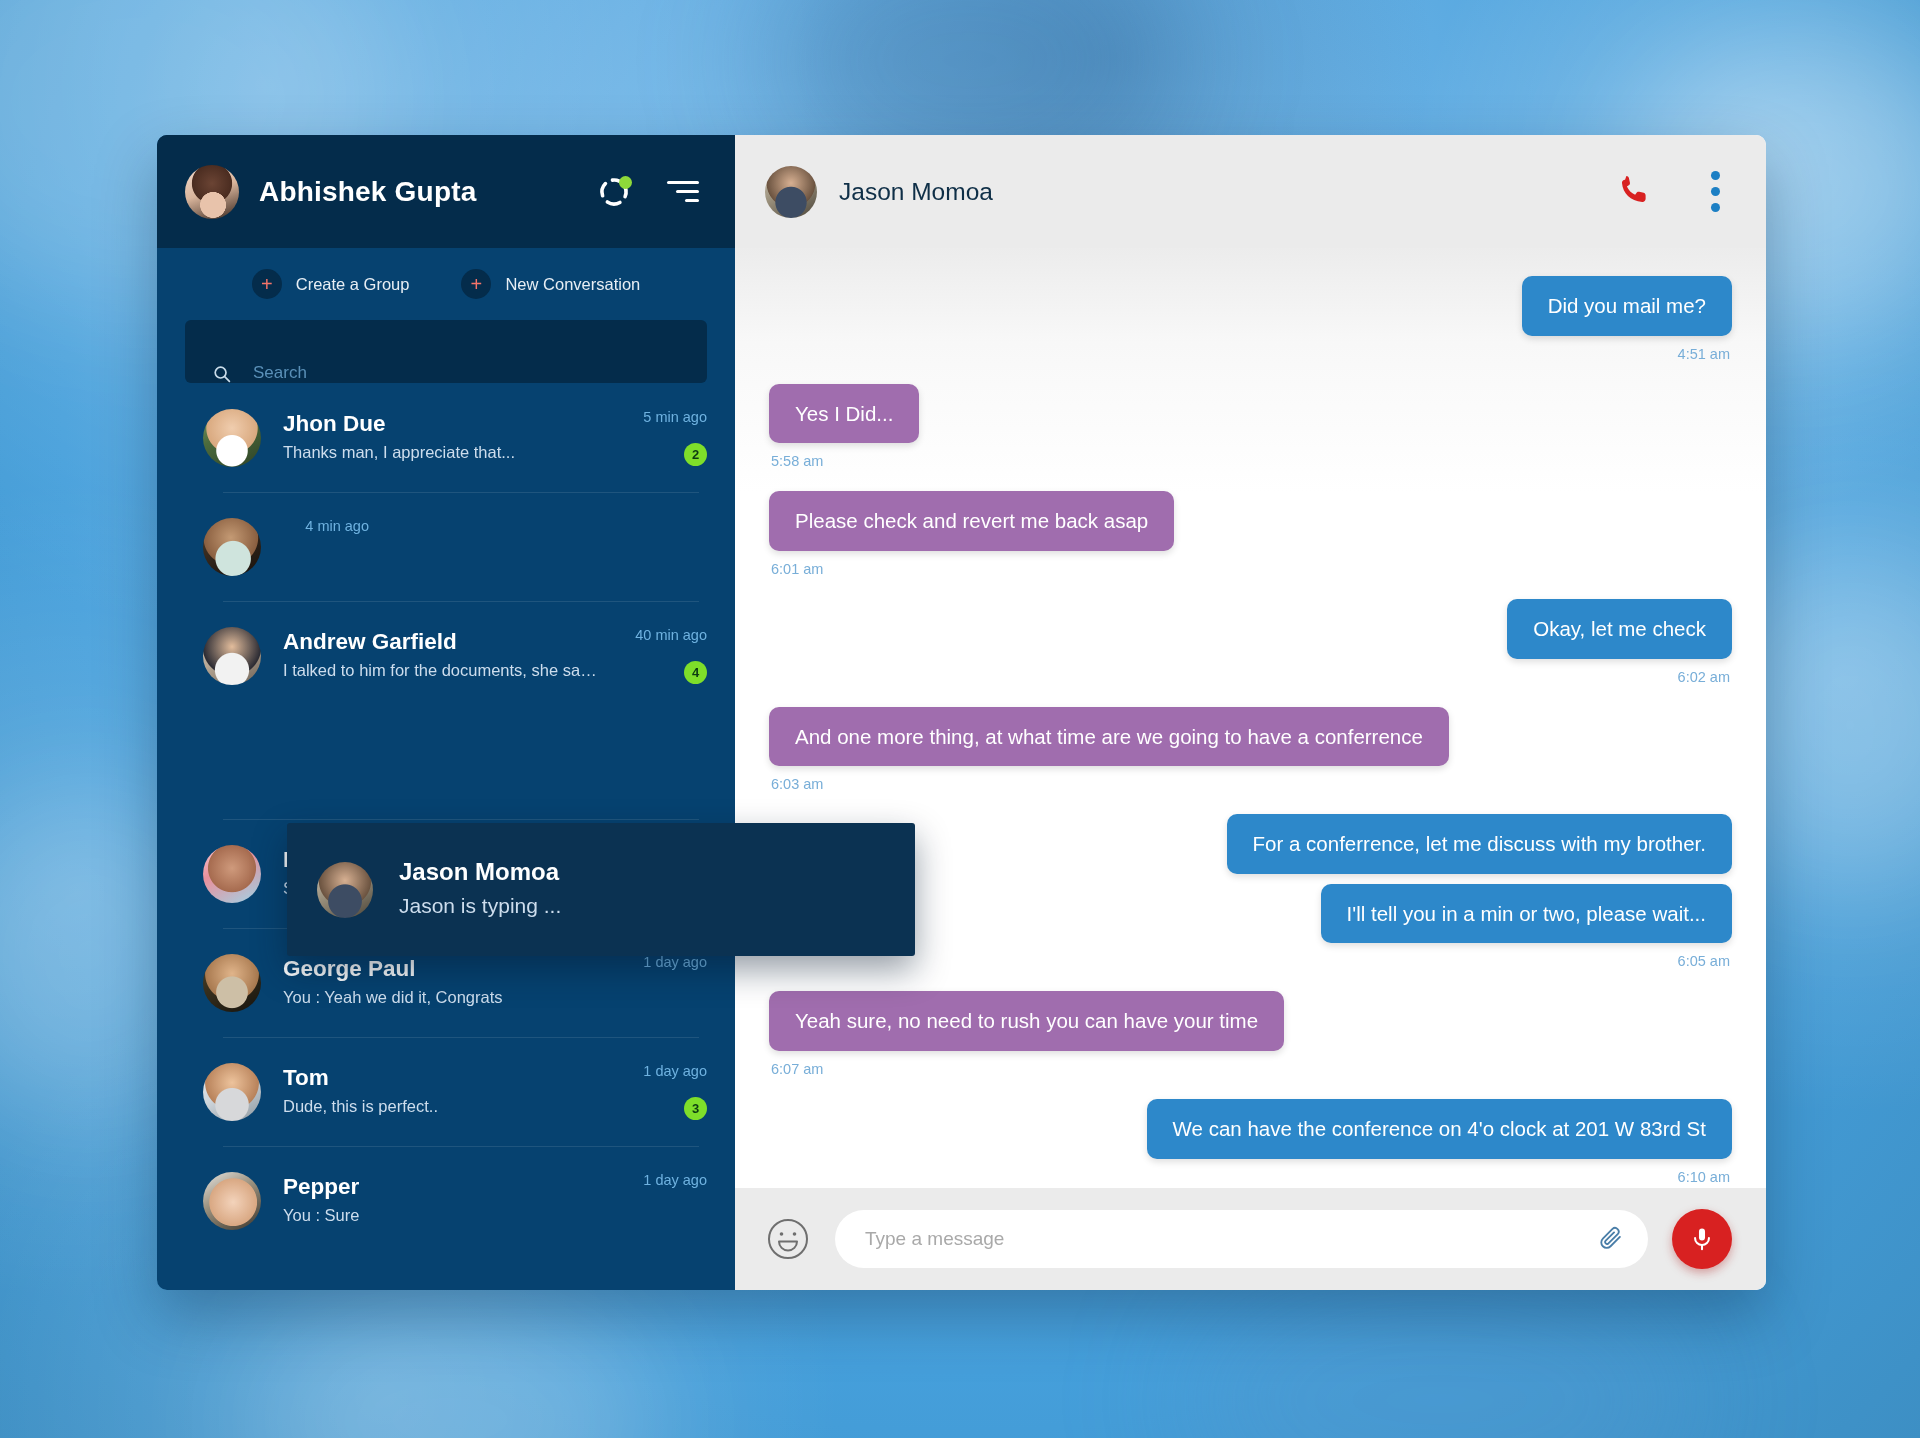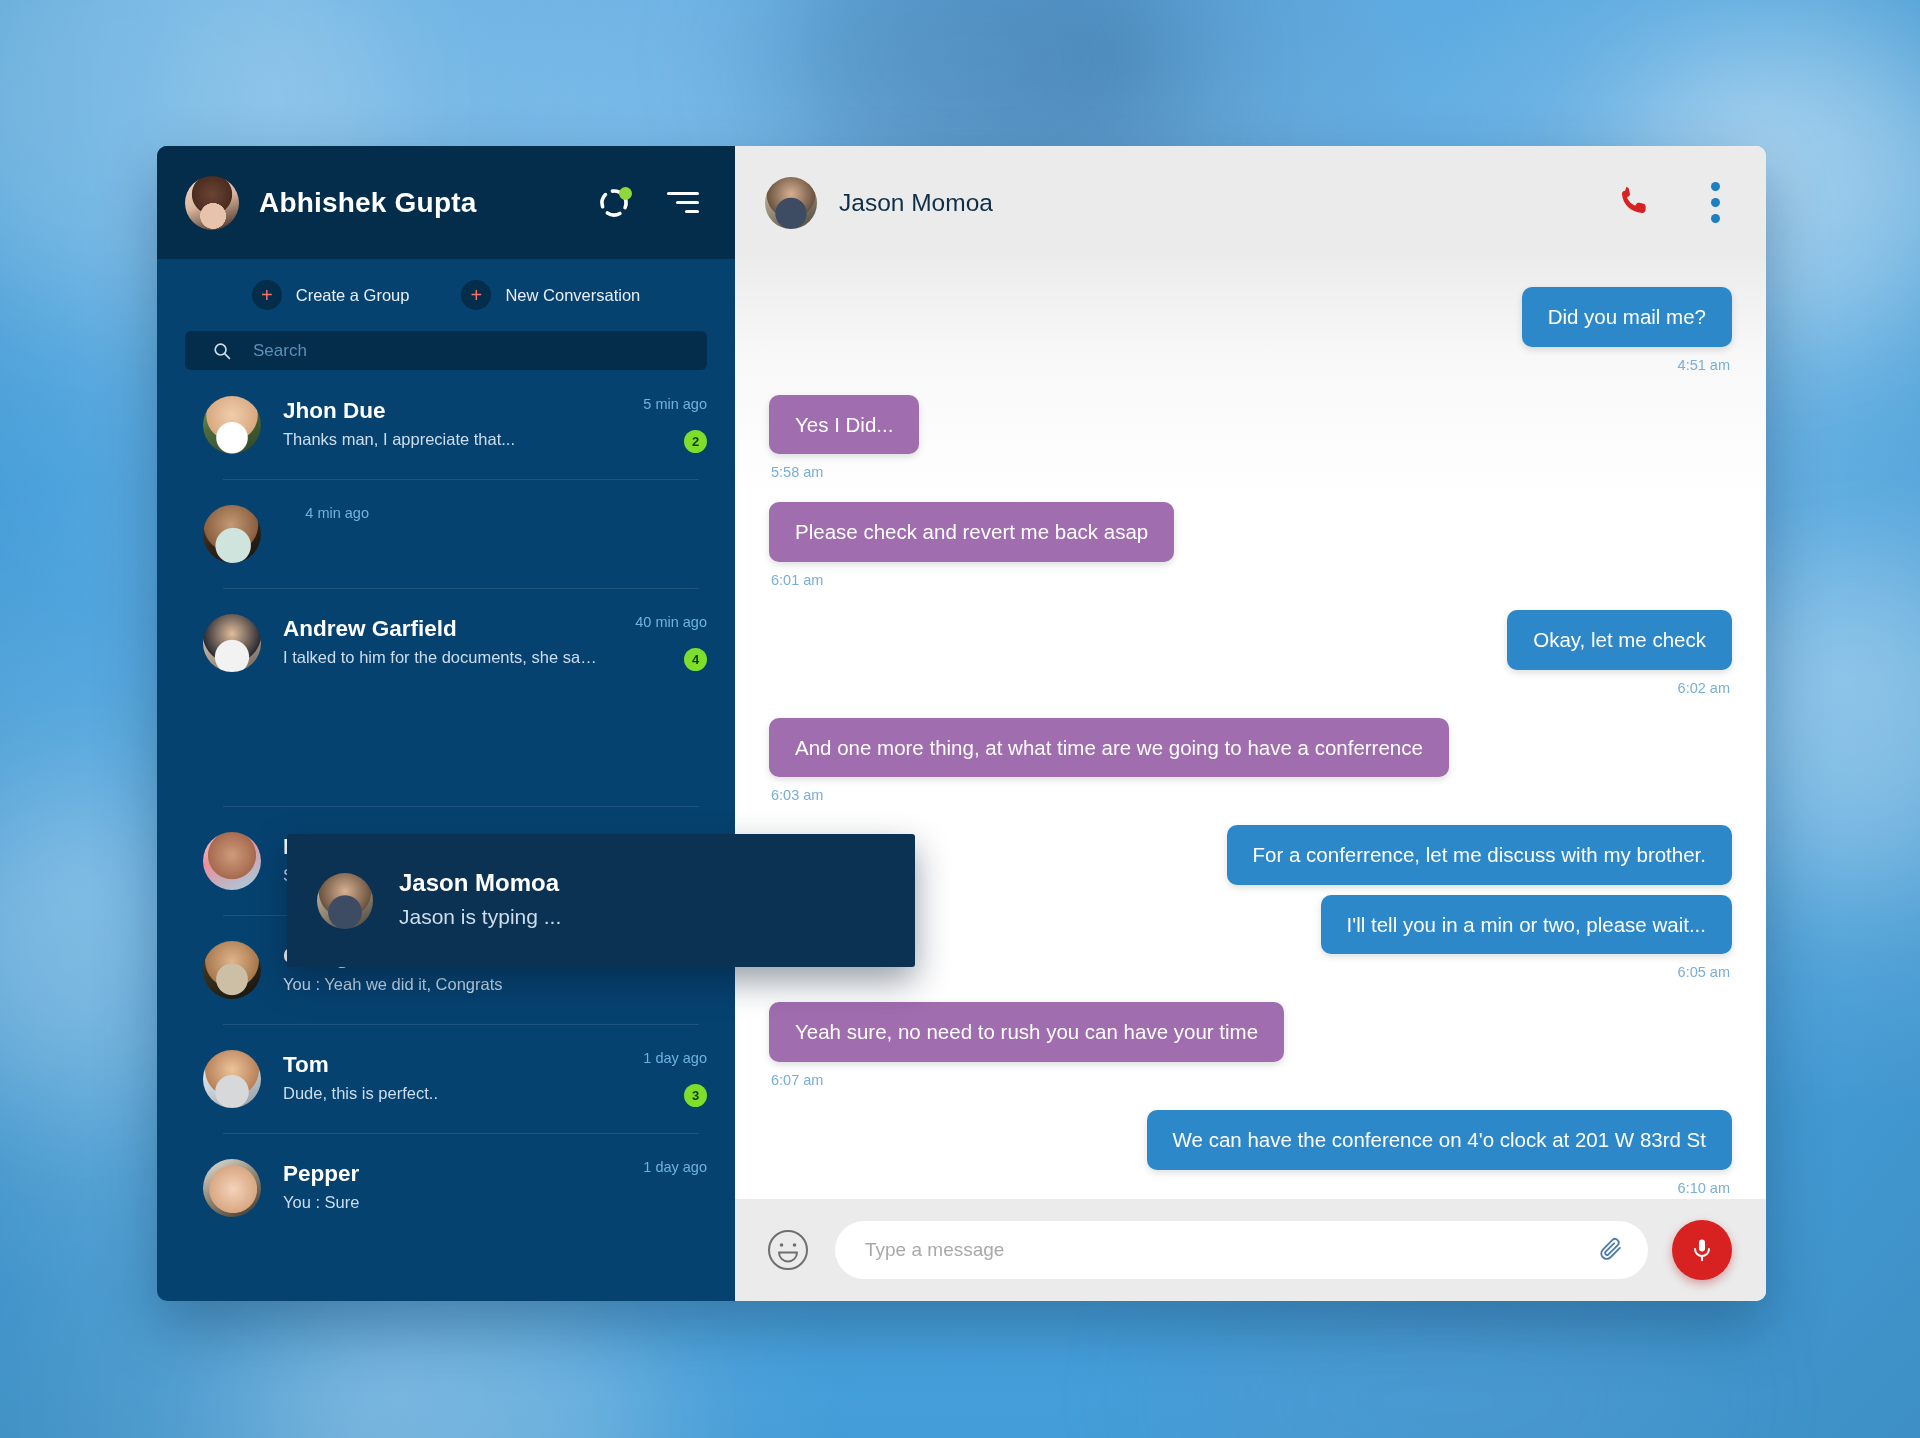--- a/index.html
+++ b/index.html
@@ -30,21 +30,21 @@
     position: absolute;
     border-radius: 50%;
     filter: blur(60px);
     pointer-events: none;
   }
 
   
   #window {
     position: absolute;
     left: 157px;
-    top: 146px;
+    top: 135px;
     width: 1609px;
     height: 1155px;
     display: flex;
     border-radius: 10px;
     box-shadow: 0 26px 60px rgba(8,40,70,0.34);
   }
 
   
   #sidebar {
     position: relative;
@@ -115,25 +115,25 @@
     width: 30px; height: 30px; border-radius: 50%;
     background: #042C4B;
     display: flex; align-items: center; justify-content: center;
     color: #f4746a; font-size: 20px; line-height: 1; font-weight: 400;
   }
   .qa-label { color: #e7eef4; font-size: 16.5px; white-space: nowrap; }
 
   
   #search-wrap { padding: 0 28px 0 28px; flex: 0 0 auto; }
   #search-box {
-    height: 39px;
+    height: 63px;
     background: #042C4B;
     border-radius: 6px;
     display: flex;
-    align-items: center;
+    align-items: flex-end;
     padding: 0 0 0 28px;
   }
   #search-input {
     flex: 1;
     border: none;
     outline: none;
     background: transparent;
     color: #d9e8f3;
     font-size: 17px;
     font-family: "Liberation Sans", sans-serif;

